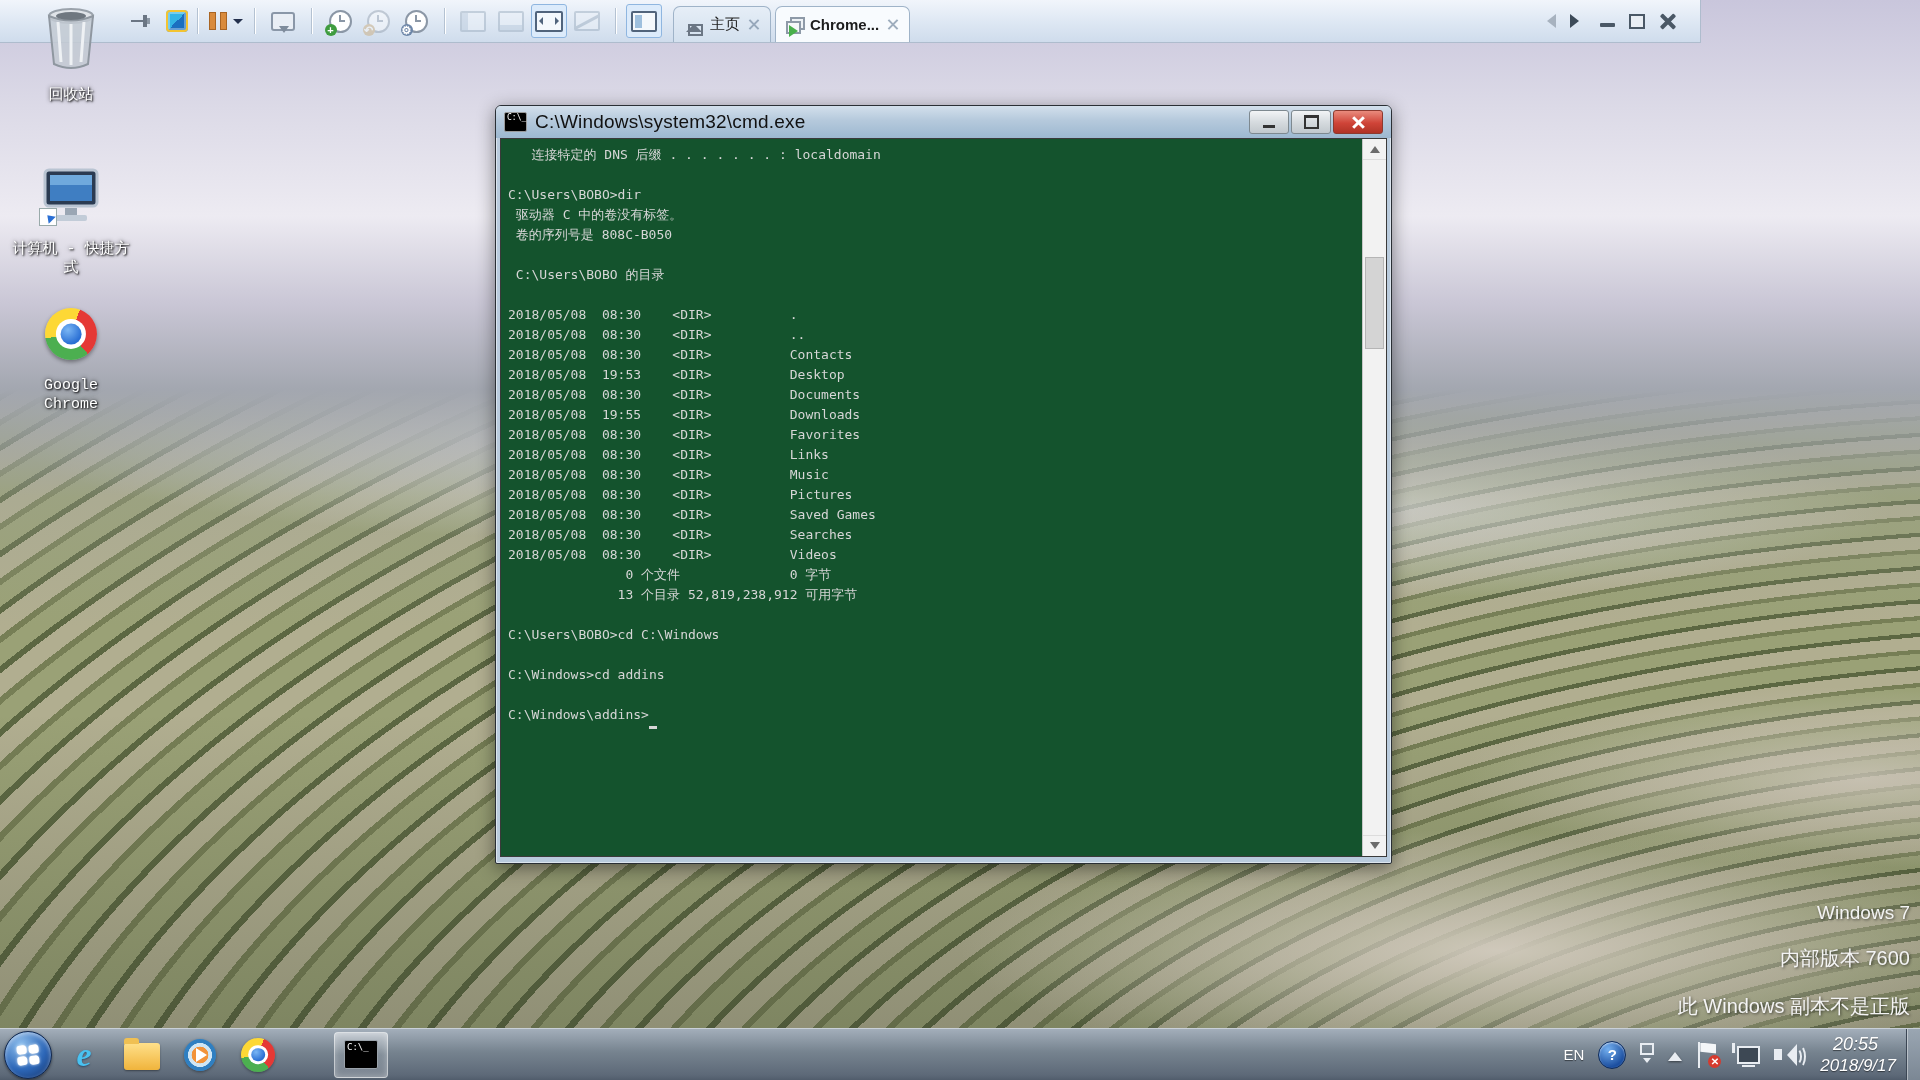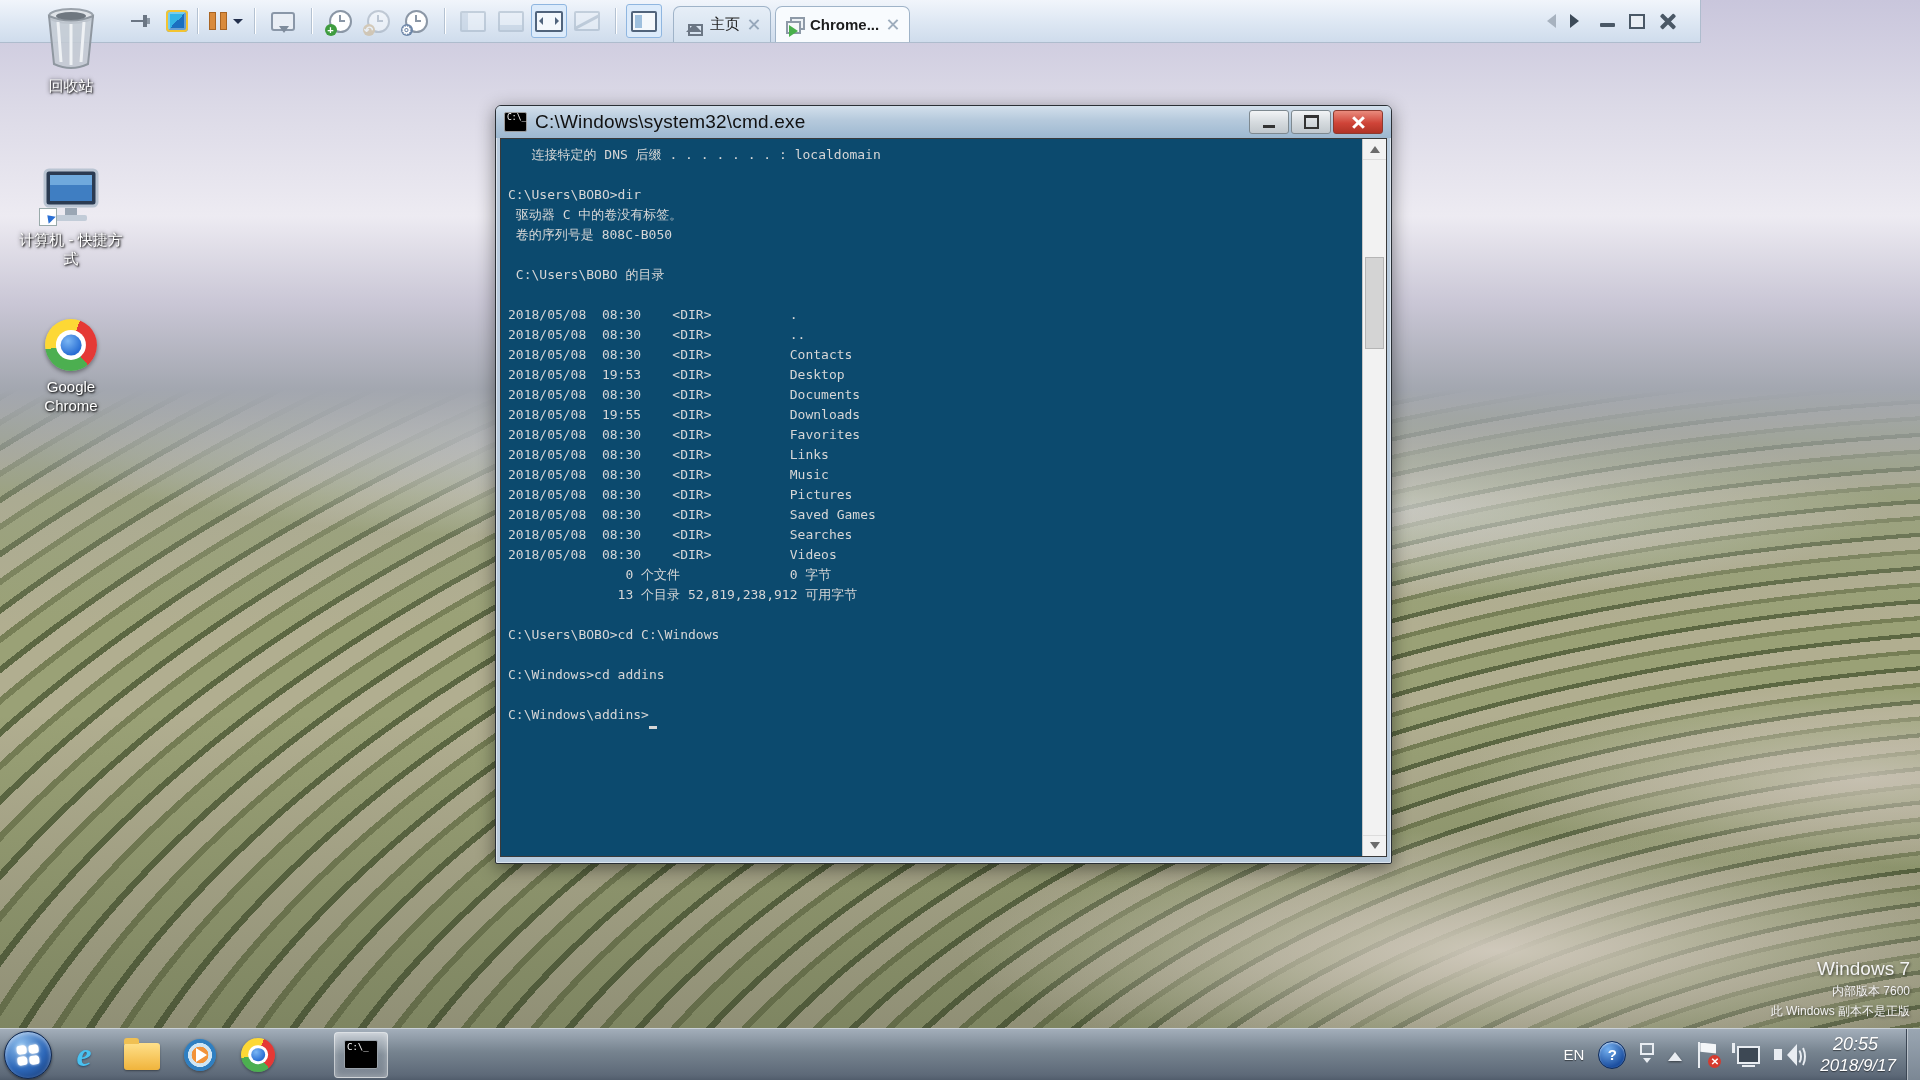--- a/index.html
+++ b/index.html
@@ -111,52 +111,52 @@
   .cmd-buttons{margin-left:auto;display:flex;gap:2px;}
   .cbtn{width:38px;height:22px;border:1px solid #7e8990;border-radius:3px;
     background:linear-gradient(#f2f4f6,#d6dbdf 50%,#c1c8cd);display:flex;align-items:center;justify-content:center;}
   .cbtn.close{width:48px;border-color:#8c3a30;
     background:linear-gradient(#e98b7d,var(--close_red,#cf4438) 55%,#b03326);}
   .g-min{width:12px;height:3px;background:#333;margin-top:8px;}
   .g-max{width:11px;height:9px;border:2px solid #333;border-top-width:3px;}
   .g-x{width:12px;height:12px;position:relative;}
   .g-x:before,.g-x:after{content:"";position:absolute;left:5px;top:-1px;width:3px;height:15px;background:#fff;}
   .g-x:before{transform:rotate(45deg);} .g-x:after{transform:rotate(-45deg);}
-  .console-wrap{position:relative;margin:0 4px 4px;height:717px;background:#0c4a6e;border:1px solid #3a3a3a;overflow:hidden;}
+  .console-wrap{position:relative;margin:0 4px 4px;height:717px;background:#14532d;border:1px solid #3a3a3a;overflow:hidden;}
   .console-text{margin:0;padding:6px 0 0 7px;font-family:"DejaVu Sans Mono",monospace;
     font-size:13px;line-height:20px;color:var(--console_text,#d6d6d6);white-space:pre;}
   .console-cursor{position:absolute;left:148px;top:587px;width:8px;height:3px;background:#d6d6d6;animation:blink 1s steps(1) infinite;}
   @keyframes blink{50%{opacity:0;}}
   .scrollbar{position:absolute;right:0;top:0;bottom:0;width:23px;background:#f2f2f2;border-left:1px solid #c6c6c6;}
   .sb-btn{position:absolute;left:0;right:0;height:20px;background:#f2f2f2;display:flex;align-items:center;justify-content:center;}
   .sb-btn.up{top:0;border-bottom:1px solid #dcdcdc;}
   .sb-btn.down{bottom:0;border-top:1px solid #dcdcdc;}
   .sb-tri-up{width:0;height:0;border:5px solid transparent;border-bottom:7px solid #6b6b6b;margin-top:-4px;}
   .sb-tri-down{width:0;height:0;border:5px solid transparent;border-top:7px solid #6b6b6b;margin-bottom:-4px;}
   .sb-thumb{position:absolute;left:2px;right:2px;top:118px;height:90px;background:#d4d4d4;border:1px solid #b5b5b5;}
   
-  .desk-icon{position:absolute;width:118px;display:flex;flex-direction:column;align-items:center;gap:6px;}
+  .desk-icon{position:absolute;width:118px;display:flex;flex-direction:column;align-items:center;gap:16px;font-family:Liberation Mono, monospace;}
   .desk-label{color:#fff;font-size:15px;text-align:center;line-height:19px;text-shadow:1px 1px 2px #000,0 0 4px rgba(0,0,0,.7);}
   .rb-ic{width:56px;height:62px;}
   .pc-ic{width:60px;height:56px;position:relative;}
   .shortcut-arrow{position:absolute;left:-2px;bottom:-2px;width:16px;height:16px;background:#fff;border:1px solid #9aa;
     display:flex;align-items:center;justify-content:center;}
   .shortcut-arrow:before{content:"";width:0;height:0;border:5px solid transparent;border-bottom:7px solid #2a6fd4;transform:rotate(-45deg);margin-top:-3px;}
   .chrome-ball{width:52px;height:52px;border-radius:50%;position:relative;
     background:conic-gradient(from 140deg,#4caf50 0 120deg,#fdd835 120deg 240deg,#e53935 240deg 360deg);
     box-shadow:0 2px 4px rgba(0,0,0,.4);}
   .chrome-ball:before{content:"";position:absolute;left:50%;top:50%;width:58%;height:58%;transform:translate(-50%,-50%);
     border-radius:50%;background:#fff;}
   .chrome-ball:after{content:"";position:absolute;left:50%;top:50%;width:40%;height:40%;transform:translate(-50%,-50%);
     border-radius:50%;background:radial-gradient(circle at 35% 30%,#7ab6f4,#2a6fd4 70%);}
   
   .watermark{position:absolute;right:10px;bottom:60px;text-align:right;color:#f4f4f4;
     text-shadow:1px 1px 3px rgba(0,0,0,.6);}
   .watermark .l1{font-size:19px;}
-  .watermark .l2,.watermark .l3{font-size:12px;margin-top:3px;}
+  .watermark .l2,.watermark .l3{font-size:20px;margin-top:21px;}
   
   .taskbar{position:absolute;left:0;bottom:0;width:1920px;height:51px;
     background:linear-gradient(180deg,#a3aeba,var(--taskbar,#76838f) 45%,#5d6978 90%,#515d6c);
     border-top:1px solid #c9d0d8;display:flex;align-items:center;}
   .start-orb{width:46px;height:46px;border-radius:50%;margin-left:4px;position:relative;
     background:radial-gradient(circle at 35% 28%,#8fc0ee,#2d67b8 55%,#16366e 95%);
     border:1px solid #12294f;box-shadow:inset 0 2px 4px rgba(255,255,255,.55),0 1px 3px rgba(0,0,0,.5);
     display:flex;align-items:center;justify-content:center;}
   .flag{width:22px;height:20px;display:grid;grid-template-columns:1fr 1fr;grid-template-rows:1fr 1fr;gap:2px;transform:rotate(-4deg);}
   .flag i{background:#fff;border-radius:2px 4px 2px 4px;box-shadow:0 0 3px rgba(255,255,255,.8);display:block;transform:skewY(-6deg);}
@@ -298,21 +298,21 @@
       <rect x="9" y="7" width="42" height="26" fill="#3f7ec2"></rect>
       <rect x="9" y="7" width="42" height="10" fill="#6fa9dd"></rect>
       <rect x="24" y="40" width="12" height="7" fill="#9aa6b4"></rect>
       <rect x="14" y="47" width="32" height="6" rx="2" fill="#c2ccd8"></rect>
     </svg>
     <span class="shortcut-arrow"></span>
   </div>
   <span class="desk-label">计算机 - 快捷方式</span>
 </div>
 
-<div class="desk-icon" style="left:12px;top:319px;">
+<div class="desk-icon" style="left:12px;top:308px;">
   <div class="chrome-ball"></div>
   <span class="desk-label" style="max-width:80px;">Google Chrome</span>
 </div>
 
 <div class="cmd-window">
   <div class="cmd-titlebar">
     <span class="cmd-icon">C:\_</span>
     <span class="cmd-title">C:\Windows\system32\cmd.exe</span>
     <span class="cmd-buttons">
       <span class="cbtn">

